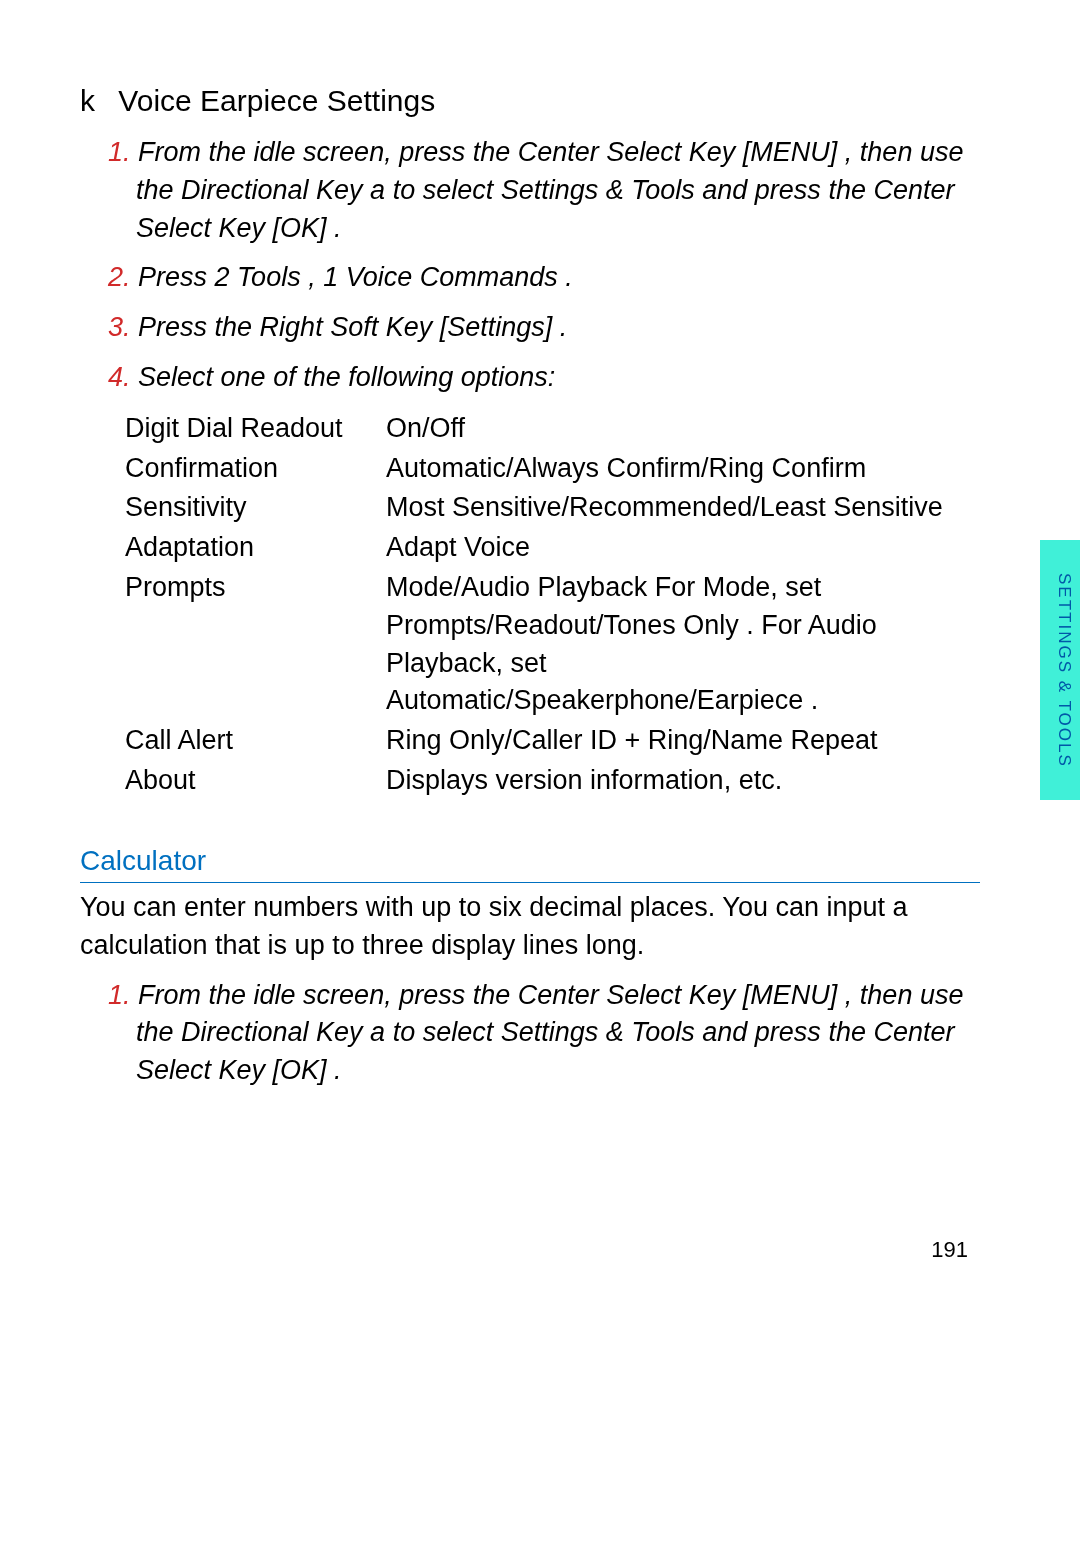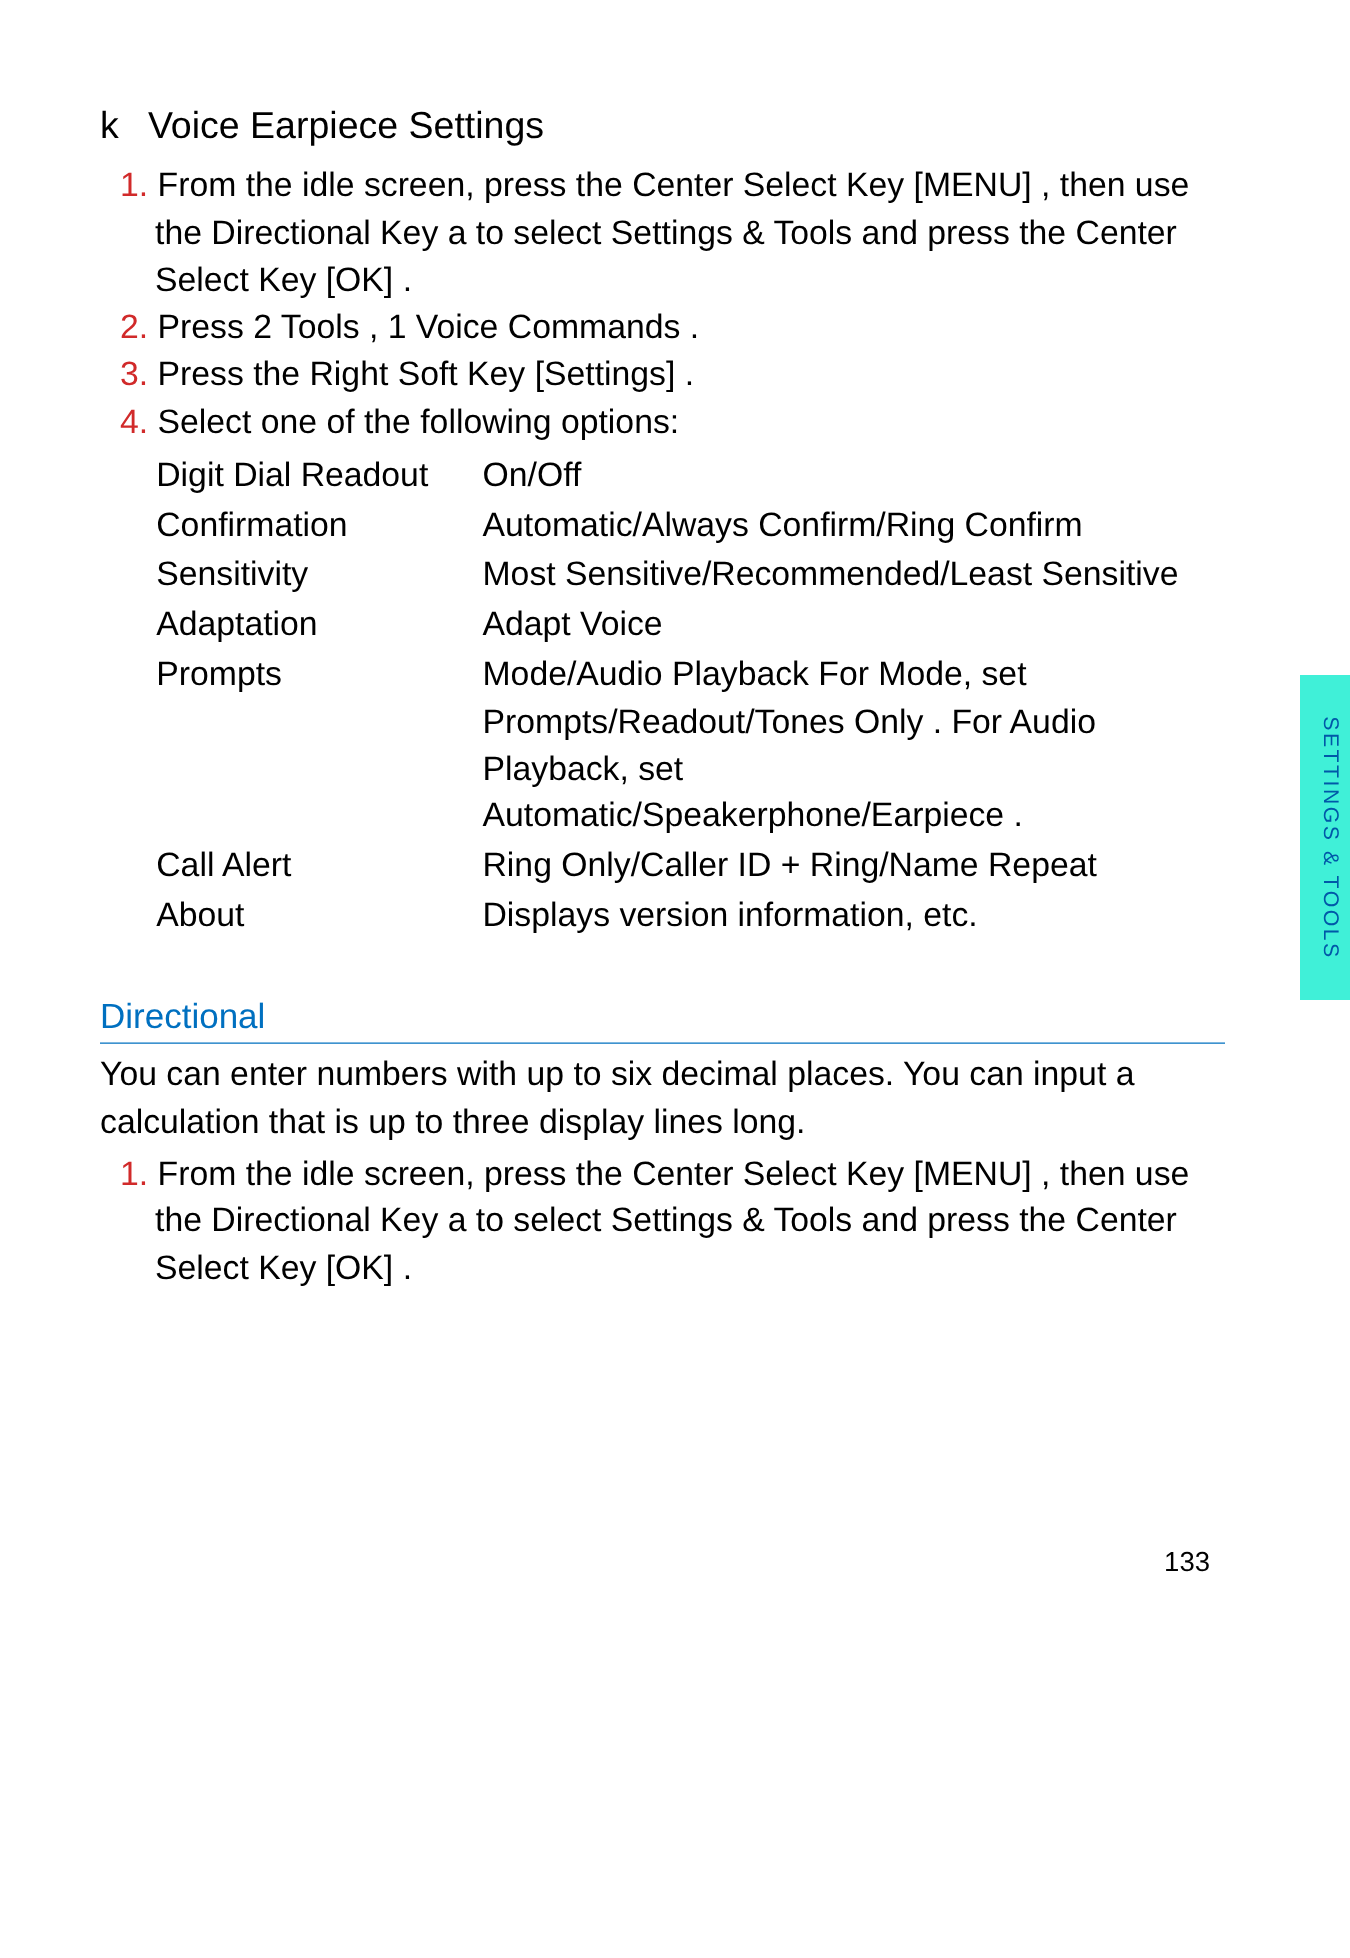--- a/index.html
+++ b/index.html
@@ -25,23 +25,24 @@
   .bullet-k {
     display: inline-block;
     width: 30px;
   }
   ol {
     list-style: none;
     padding: 0;
     margin: 0;
   }
   ol > li {
-    margin: 0;
+    margin: 12px;
     padding-left: 44px;
     text-indent: -28px;
+    font-style: italic;
   }
   .num {
     color: #d12a2a;
     font-weight: normal;
   }
   table.options {
     border-collapse: collapse;
     margin-left: 44px;
     margin-top: 4px;
   }
@@ -165,28 +166,28 @@
       <td class="label">Call Alert</td>
       <td>Ring Only/Caller ID + Ring/Name Repeat</td>
     </tr>
     <tr>
       <td class="label">About</td>
       <td>Displays version information, etc.</td>
     </tr>
   </tbody>
     </table>
 
-  <div class="section-heading">Directional</div>
+  <div class="section-heading">Calculator</div>
   <p class="body-text">You can enter numbers with up to six decimal places. You can input a calculation that is up to three display lines long.</p>
 
   <ol>
     <li>
       <span class="num">1.</span>
       <span>From the idle screen, press the Center Select Key </span>
       <span>[MENU]</span>
       <span>, then use the Directional Key a    to select Settings &amp; Tools and press the Center Select Key </span>
       <span>[OK]</span>
       <span> .</span>
     </li>
   </ol>
 
-  <div class="page-num">133</div>
+  <div class="page-num">191</div>
 </div>
 
 </body></html>

